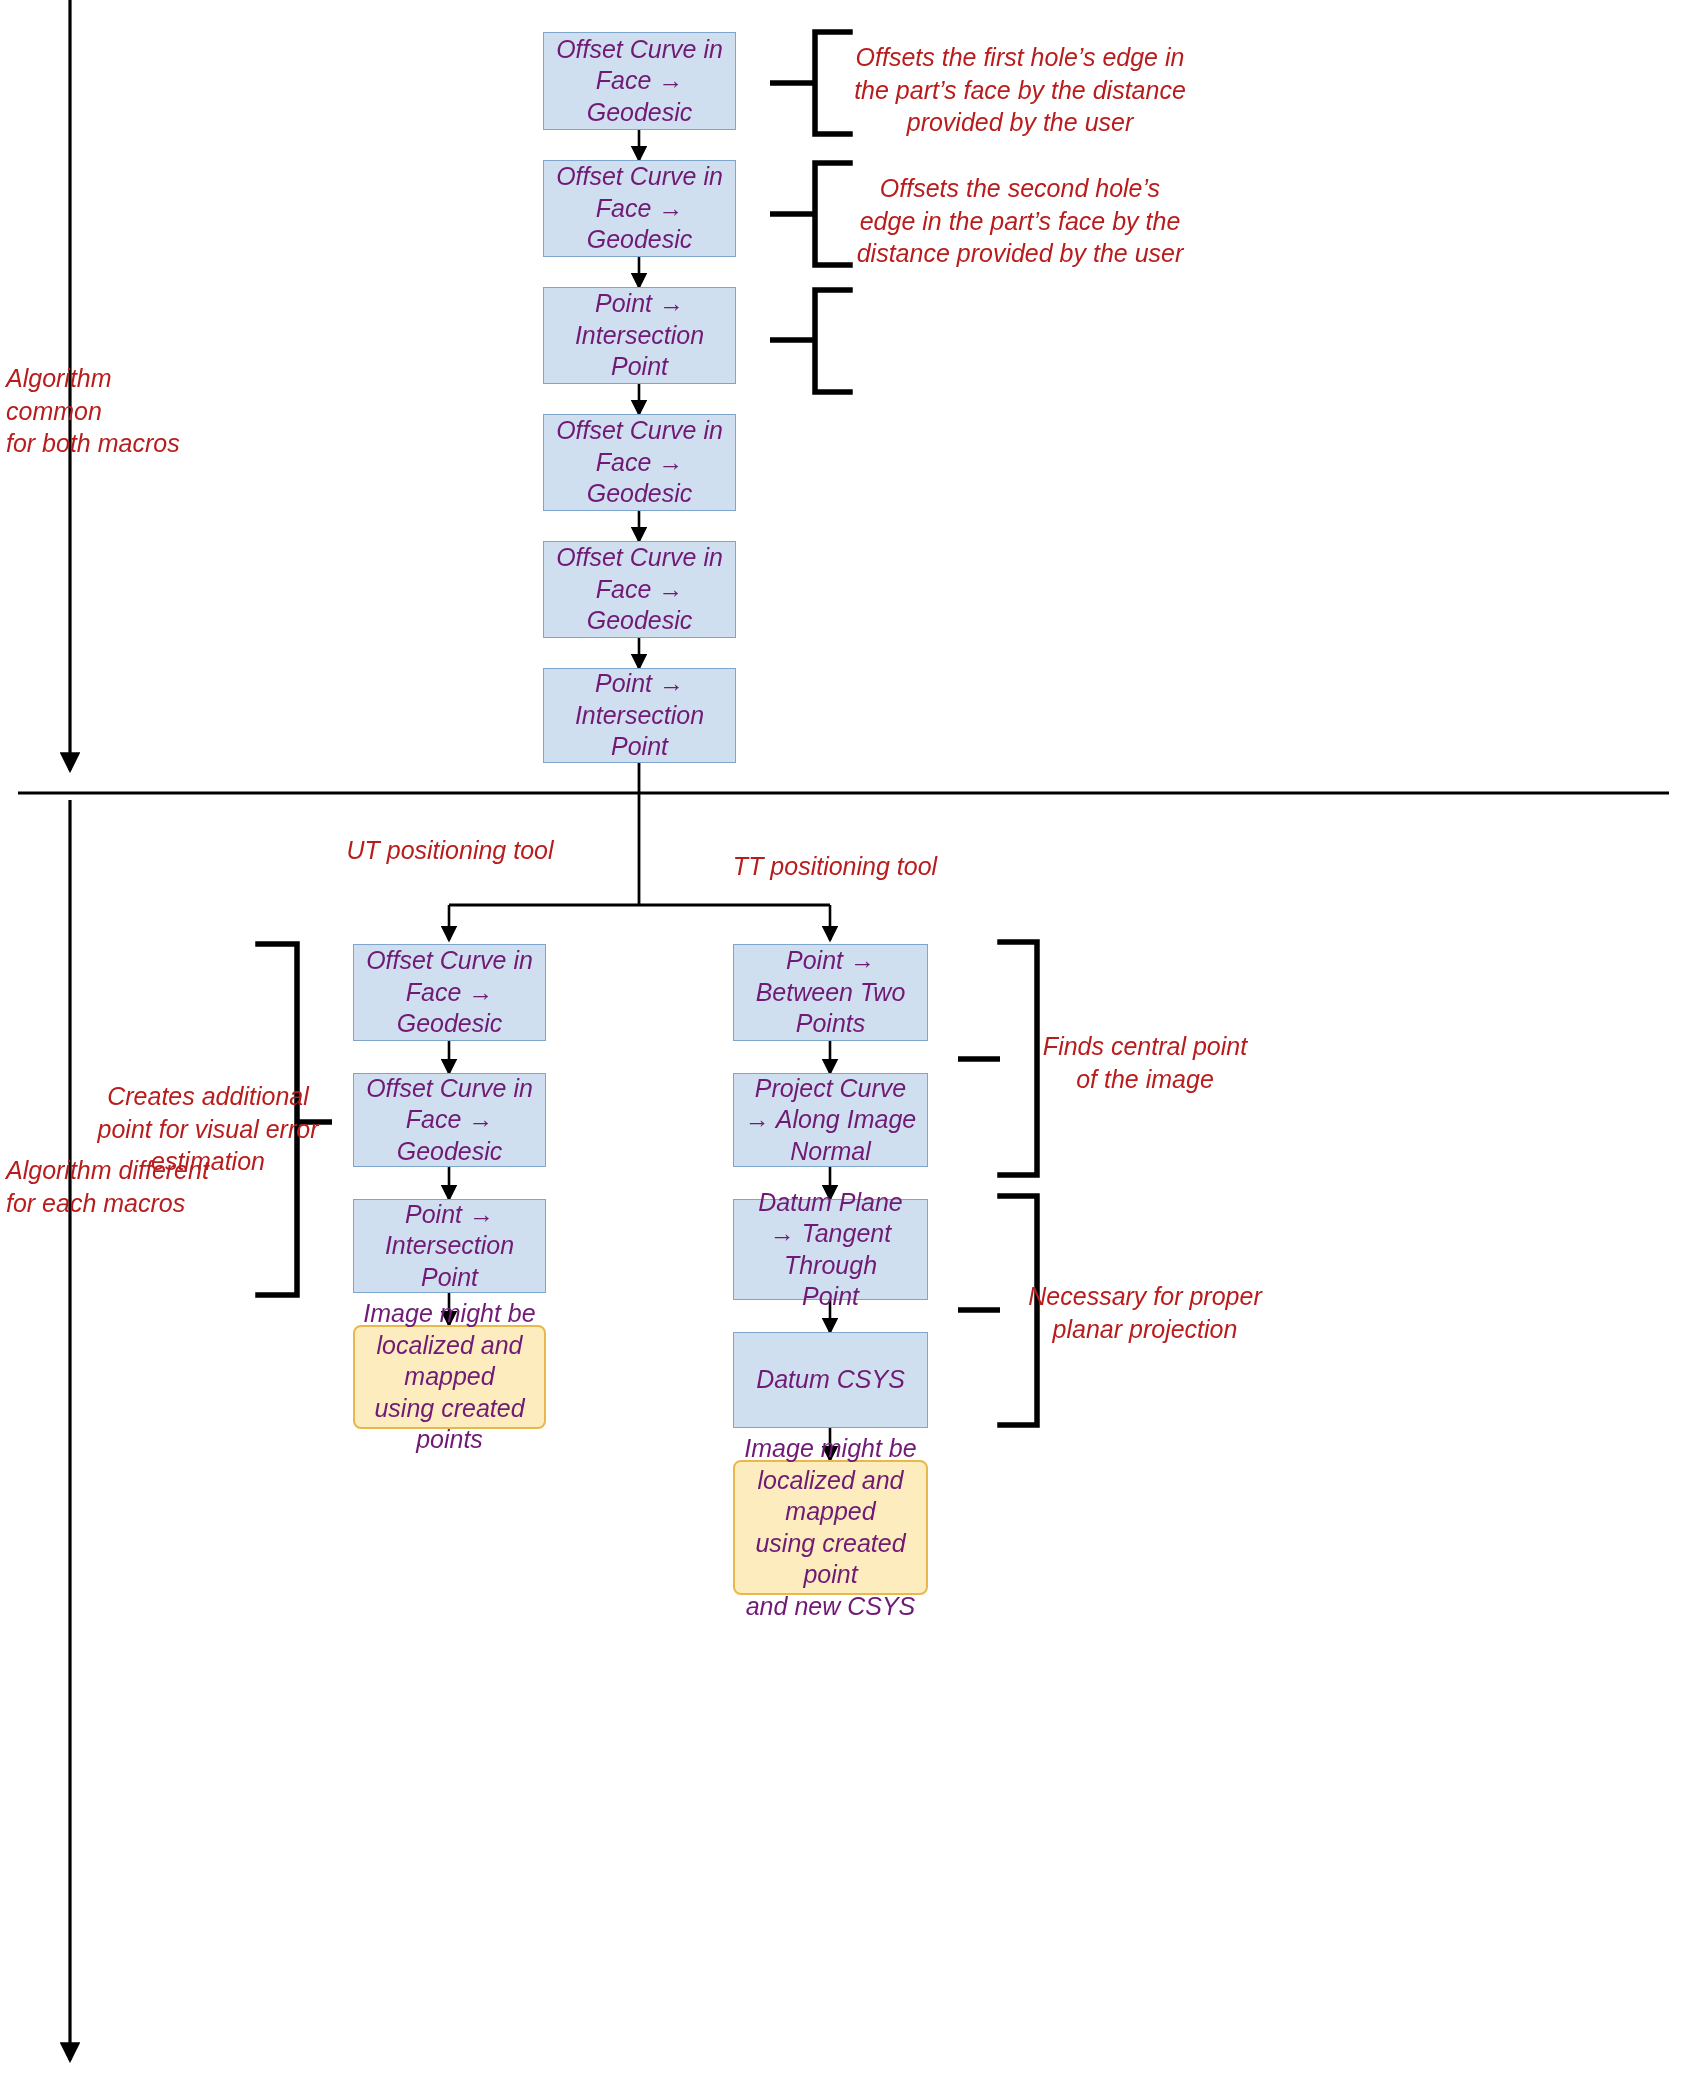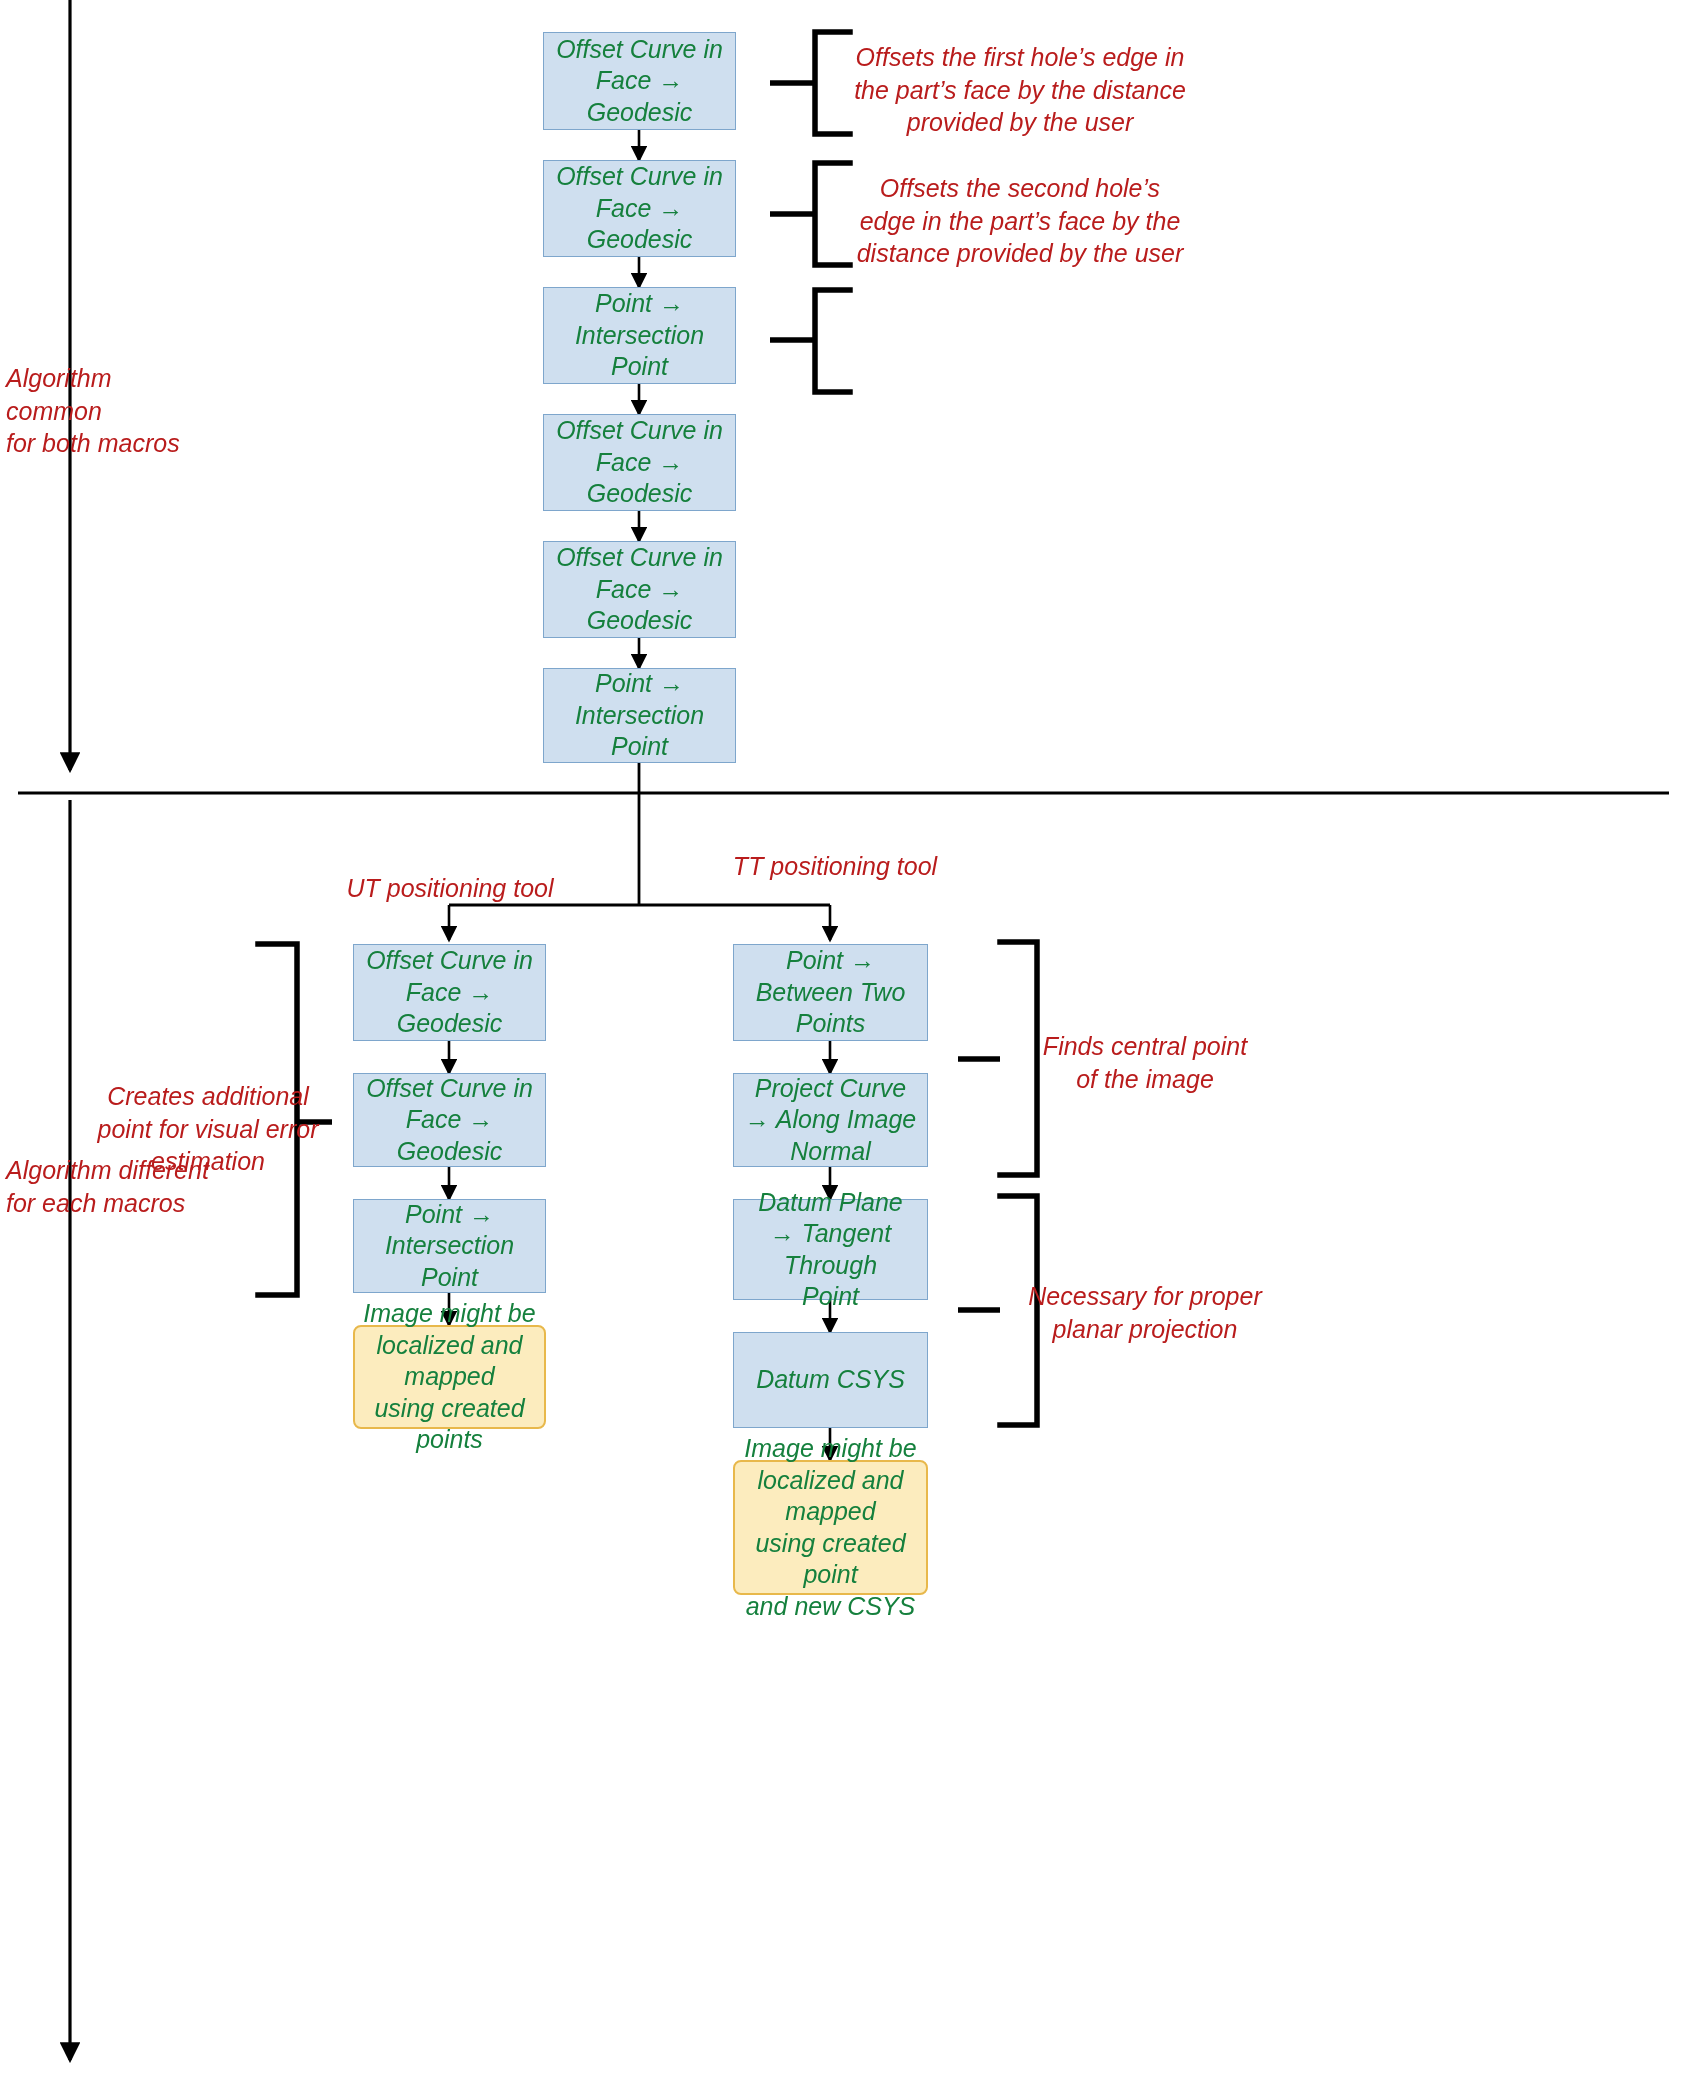--- a/index.html
+++ b/index.html
@@ -22,21 +22,21 @@
   }
   .node {
     position: absolute;
     display: flex;
     align-items: center;
     justify-content: center;
     text-align: center;
     font-style: italic;
     font-size: 25px;
     line-height: 1.26;
-    color: #15803d;
+    color: #701a75;
     padding: 4px 8px;
   }
   .proc {
     background: #cfdfef;
     border: 1.5px solid #7ea6cc;
   }
   .term {
     background: #fcecbe;
     border: 2px solid #e8b84b;
     border-radius: 8px;
@@ -149,21 +149,21 @@
 
   <div class="label" style="left:850px; top:172px; width:340px;">Offsets the second hole’s edge in the part’s face by the distance provided by the user</div>
 
 
   <div class="label left-align" style="left:6px; top:362px; width:200px; white-space:pre-line;">Algorithm common
 for both macros</div>
 
   <div class="label left-align" style="left:6px; top:1154px; width:210px; white-space:pre-line;">Algorithm different
 for each macros</div>
 
-  <div class="label" style="left:320px; top:872px; width:260px;">UT positioning tool</div>
+  <div class="label" style="left:320px; top:834px; width:260px;">UT positioning tool</div>
 
   <div class="label" style="left:705px; top:850px; width:260px;">TT positioning tool</div>
 
   <div class="node proc" style="left:353px; top:944px; width:193px; height:97px;">
     <span style="white-space:pre-line">Offset Curve in
 Face → Geodesic</span>
   </div>
 
   <div class="node proc" style="left:353px; top:1073px; width:193px; height:94px;">
     <span style="white-space:pre-line">Offset Curve in

